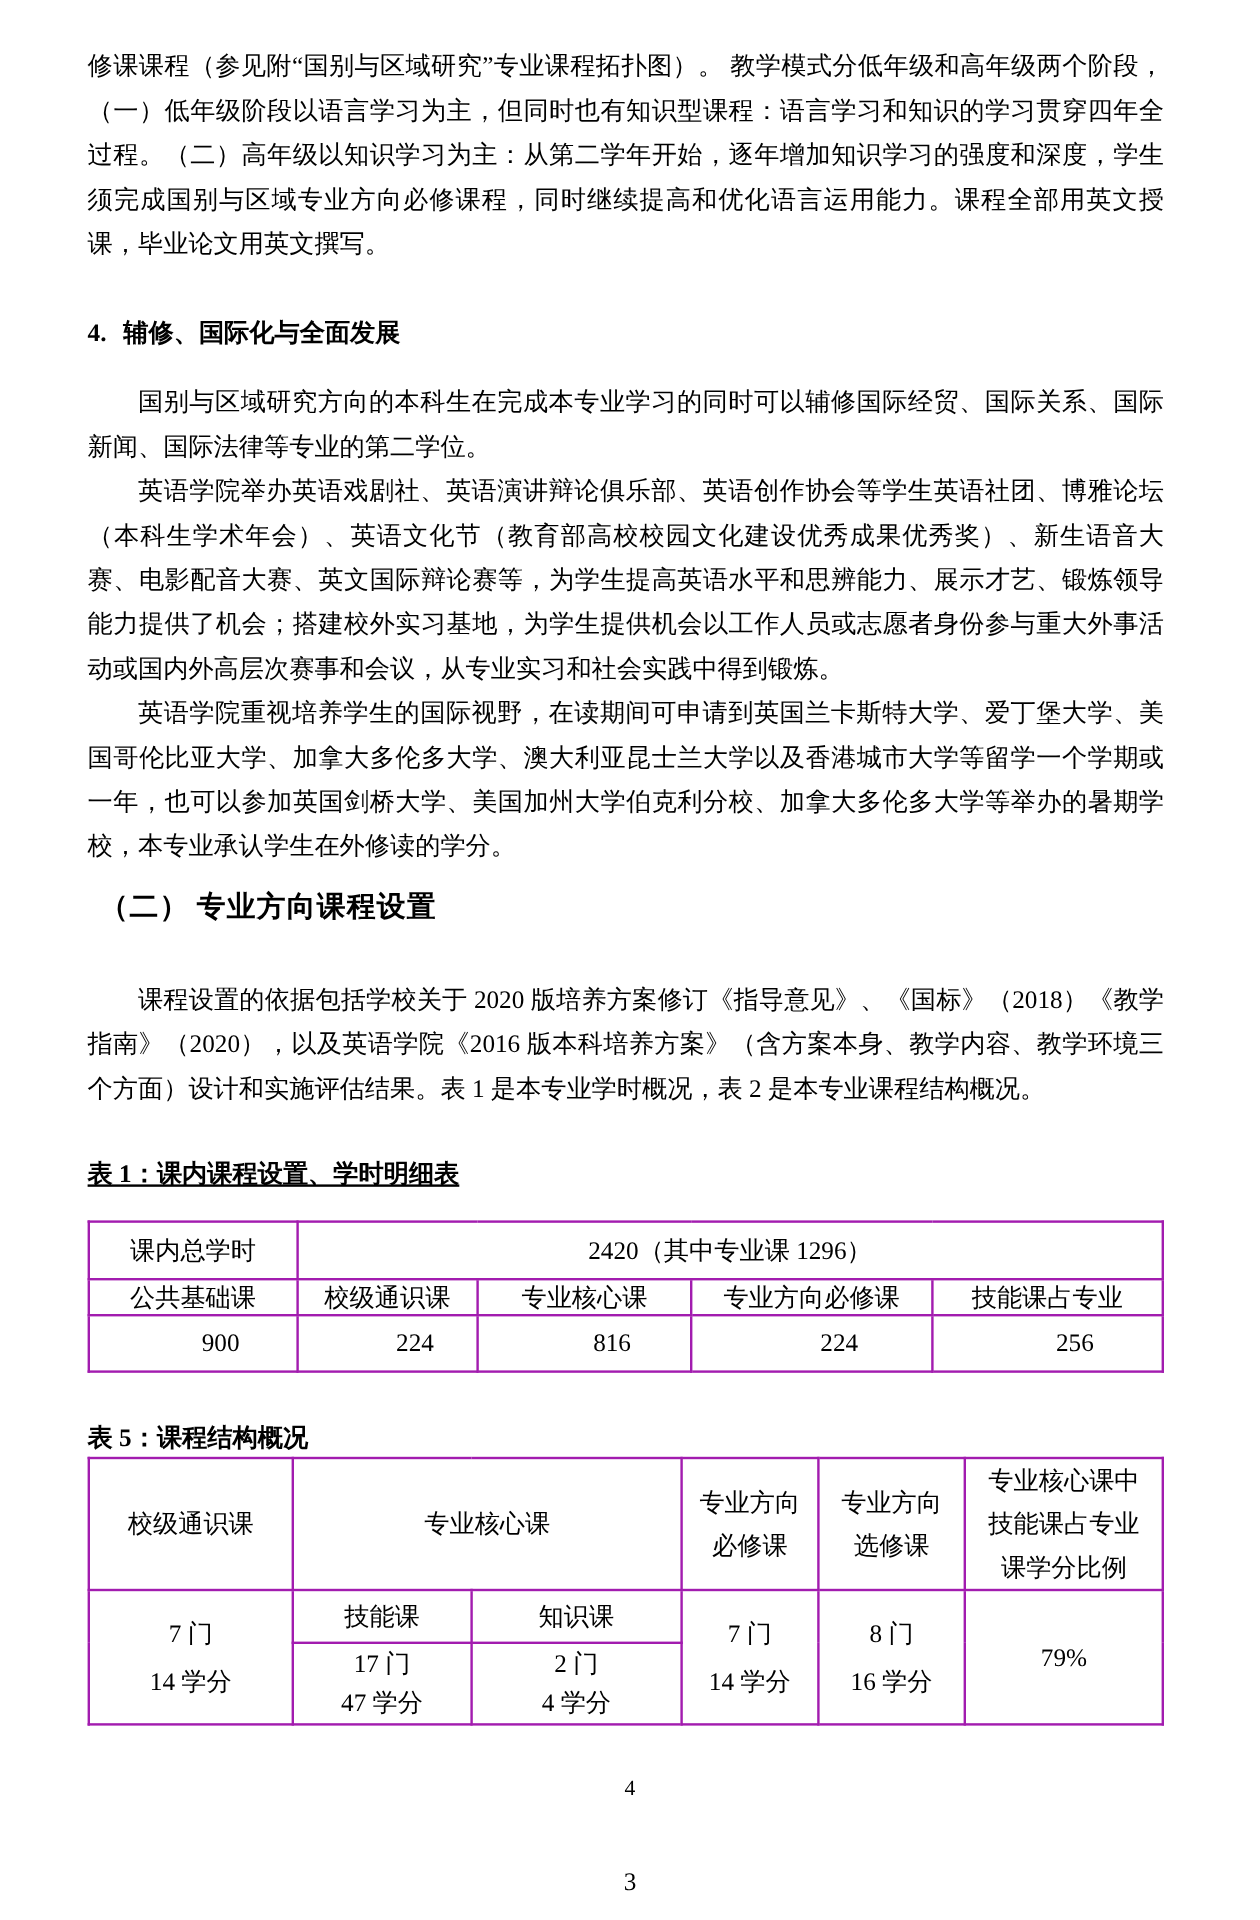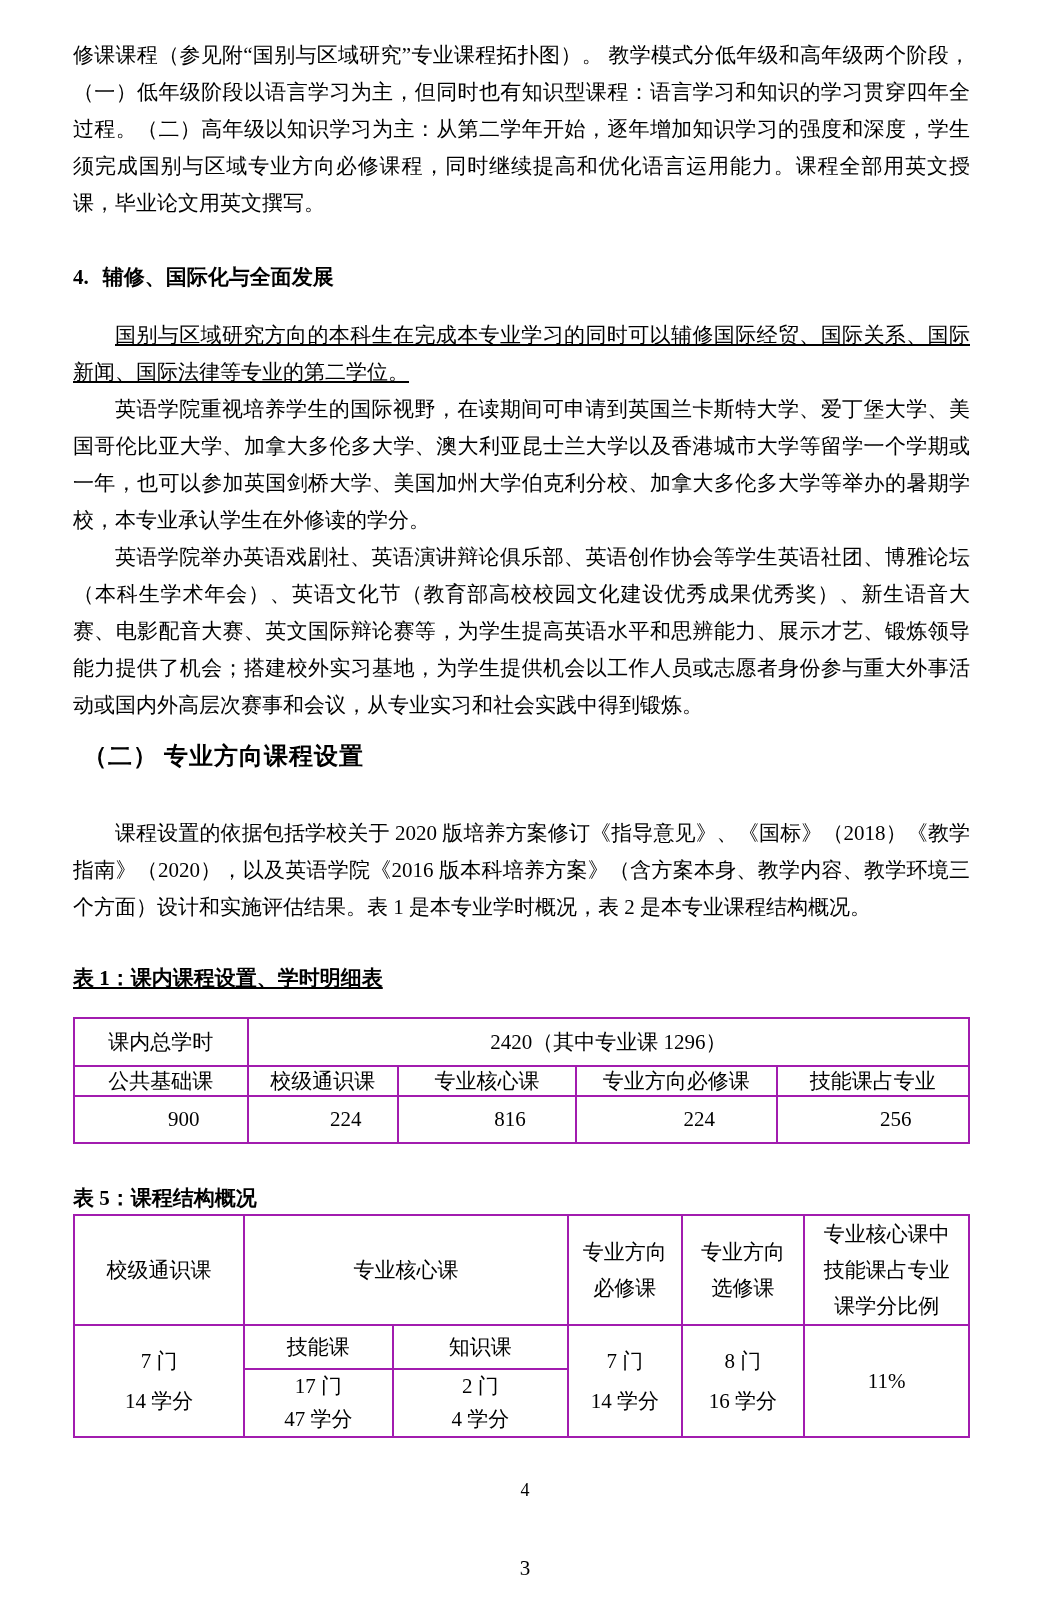--- a/index.html
+++ b/index.html
@@ -16,21 +16,21 @@
   .content { position:absolute; left:73px; top:16px; width:897px; }
 
   p.body {
     font-size:21px;
     line-height:37px;
     text-align:justify;
     text-align-last:left;
   }
   p.indent { text-indent:2em; }
   .p1 { margin-top:21px; }
-  .p2 { margin-top:26px;text-decoration:underline; }
+  .p2 { margin-top:26px; }
 
   .sec-heading {
     margin-top:41px;
     font-size:21px;
     font-weight:bold;
     line-height:28px;
     display:flex;
   }
   .sec-heading .num { margin-right:14px; }
 
@@ -94,22 +94,22 @@
   <div class="content">
 
     <p class="body p1">修课课程（参见附“国别与区域研究”专业课程拓扑图）。 教学模式分低年级和高年级两个阶段，（一）低年级阶段以语言学习为主，但同时也有知识型课程：语言学习和知识的学习贯穿四年全过程。（二）高年级以知识学习为主：从第二学年开始，逐年增加知识学习的强度和深度，学生须完成国别与区域专业方向必修课程，同时继续提高和优化语言运用能力。课程全部用英文授课，毕业论文用英文撰写。</p>
 
     <h3 class="sec-heading">
       <span class="num">4.</span>
       <span>辅修、国际化与全面发展</span>
     </h3>
 
     <p class="body indent p2">国别与区域研究方向的本科生在完成本专业学习的同时可以辅修国际经贸、国际关系、国际新闻、国际法律等专业的第二学位。</p>
+    <p class="body indent">英语学院举办英语戏剧社、英语演讲辩论俱乐部、英语创作协会等学生英语社团、博雅论坛（本科生学术年会）、英语文化节（教育部高校校园文化建设优秀成果优秀奖）、新生语音大赛、电影配音大赛、英文国际辩论赛等，为学生提高英语水平和思辨能力、展示才艺、锻炼领导能力提供了机会；搭建校外实习基地，为学生提供机会以工作人员或志愿者身份参与重大外事活动或国内外高层次赛事和会议，从专业实习和社会实践中得到锻炼。</p>
     <p class="body indent">英语学院重视培养学生的国际视野，在读期间可申请到英国兰卡斯特大学、爱丁堡大学、美国哥伦比亚大学、加拿大多伦多大学、澳大利亚昆士兰大学以及香港城市大学等留学一个学期或一年，也可以参加英国剑桥大学、美国加州大学伯克利分校、加拿大多伦多大学等举办的暑期学校，本专业承认学生在外修读的学分。</p>
-    <p class="body indent">英语学院举办英语戏剧社、英语演讲辩论俱乐部、英语创作协会等学生英语社团、博雅论坛（本科生学术年会）、英语文化节（教育部高校校园文化建设优秀成果优秀奖）、新生语音大赛、电影配音大赛、英文国际辩论赛等，为学生提高英语水平和思辨能力、展示才艺、锻炼领导能力提供了机会；搭建校外实习基地，为学生提供机会以工作人员或志愿者身份参与重大外事活动或国内外高层次赛事和会议，从专业实习和社会实践中得到锻炼。</p>
 
     <h2 class="sub-heading">
       <span class="num">（二）</span>
       <span>专业方向课程设置</span>
     </h2>
 
     <p class="body indent p5">课程设置的依据包括学校关于 2020 版培养方案修订《指导意见》、《国标》（2018）《教学指南》（2020），以及英语学院《2016 版本科培养方案》（含方案本身、教学内容、教学环境三个方面）设计和实施评估结果。表 1 是本专业学时概况，表 2 是本专业课程结构概况。</p>
 
     <h4 class="table-title t1-title">表 1：课内课程设置、学时明细表</h4>
     <table class="t1">
@@ -166,21 +166,21 @@
         </tr>
         <tr class="b1">
           <td rowspan="2" class="pre lh40">7 门
 14 学分</td>
           <td>技能课</td>
           <td>知识课</td>
           <td rowspan="2" class="pre lh40">7 门
 14 学分</td>
           <td rowspan="2" class="pre lh40">8 门
 16 学分</td>
-          <td rowspan="2">11%</td>
+          <td rowspan="2">79%</td>
         </tr>
         <tr class="b2">
           <td class="pre lh33">17 门
 47 学分</td>
           <td class="pre lh33">2 门
 4 学分</td>
         </tr>
       </tbody>
     </table>
 

